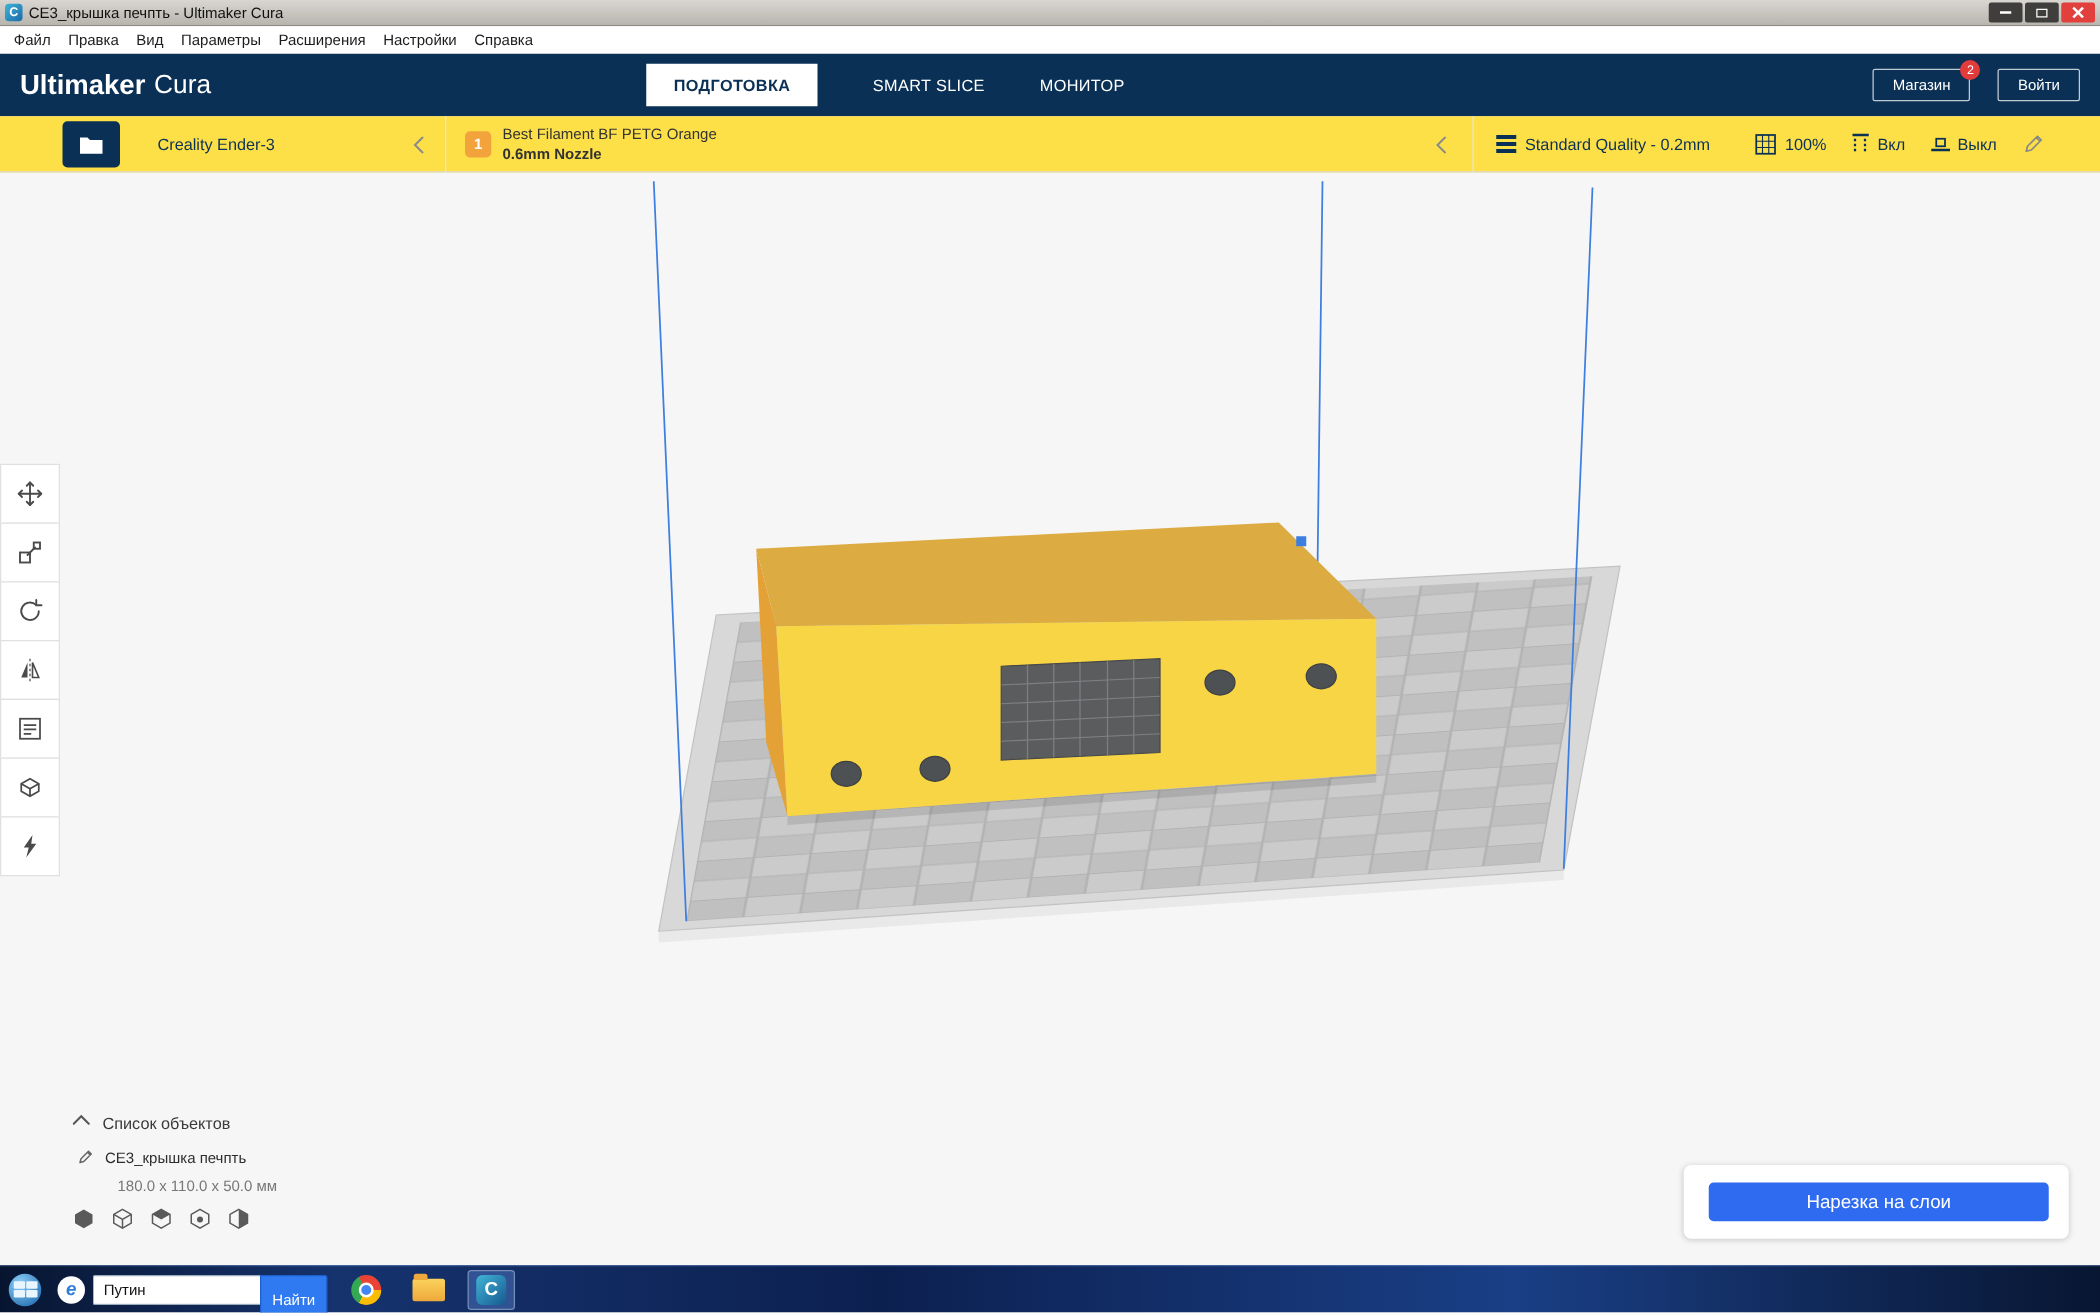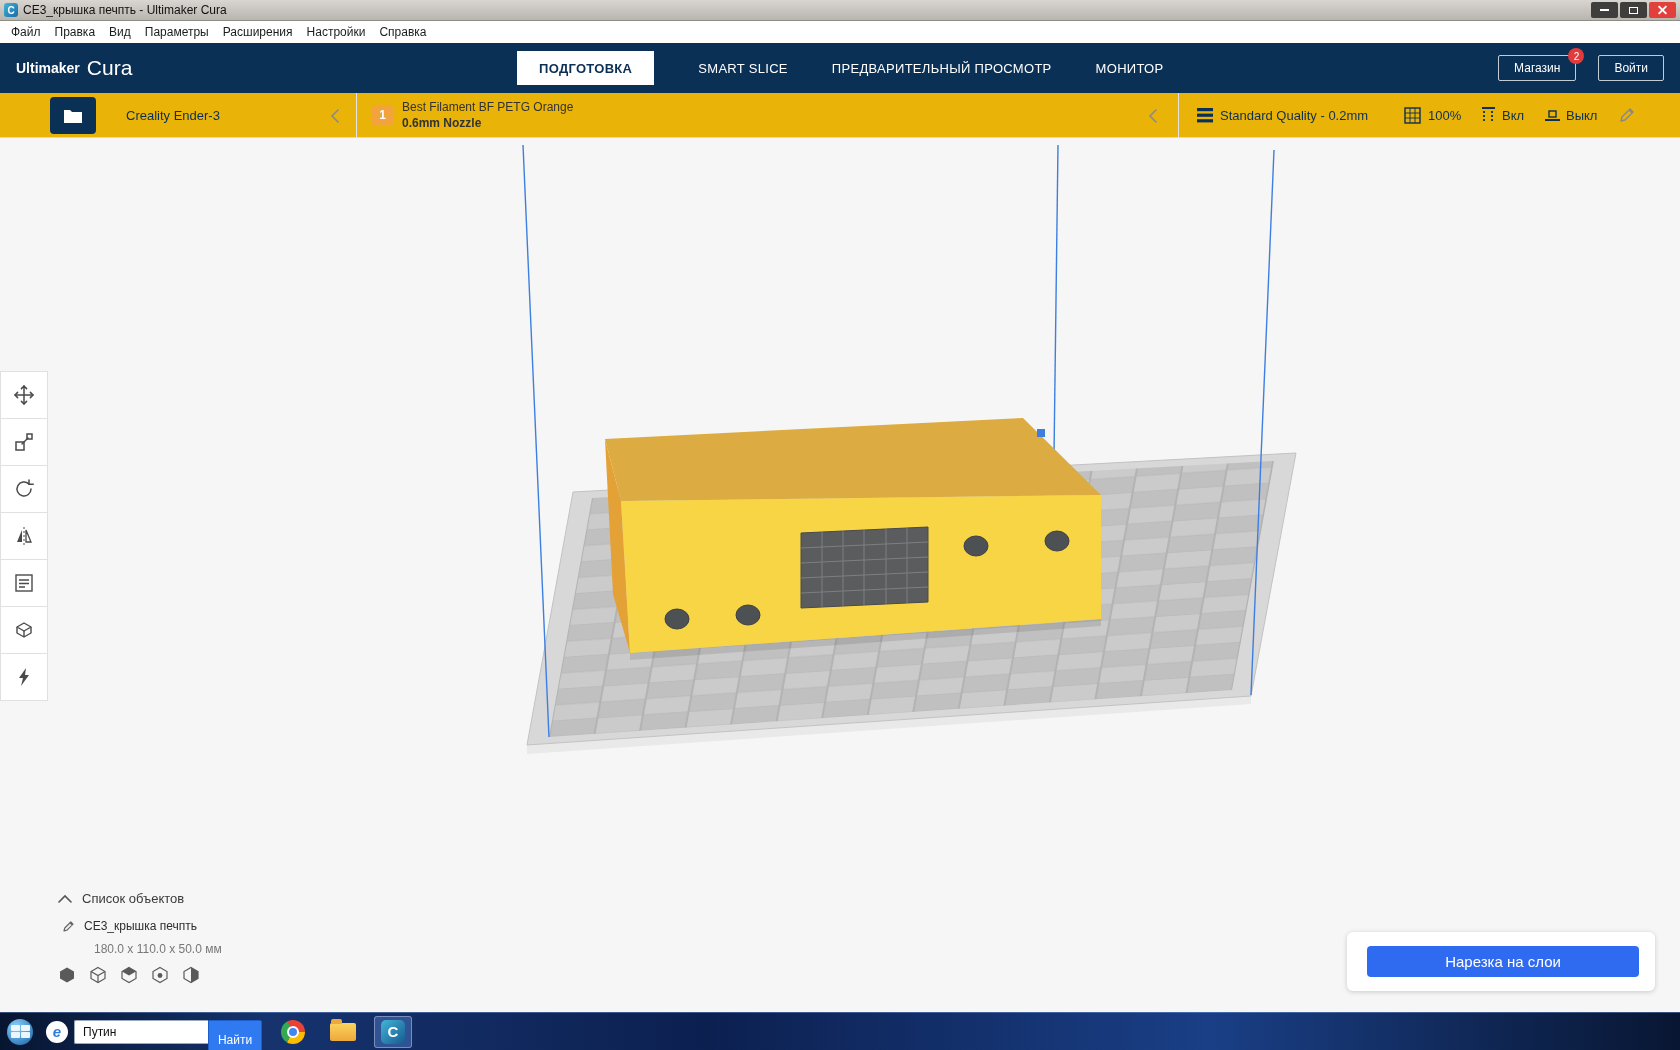--- a/index.html
+++ b/index.html
@@ -25,33 +25,33 @@
   .wc.close .x1 { transform:rotate(45deg); } .wc.close .x2 { transform:rotate(-45deg); }
 
   
   .menubar { position:absolute; top:21px; left:0; width:1680px; height:22px; background:#fff;
     display:flex; align-items:center; padding-left:4px; }
   .menu-item { font-size:12px; color:#1c1c1c; padding:3px 7px; cursor:default; }
 
   
   .header { position:absolute; top:43px; left:0; width:1680px; height:50px; background:#0a3055; }
   .brand { position:absolute; left:16px; top:0; height:50px; display:flex; align-items:center; gap:7px; color:#fff; }
-  .brand b { font-size:14px; font-weight:bold; }
+  .brand b { font-size:22px; font-weight:bold; }
   .brand span { font-size:21px; font-weight:normal; }
   .tabs { position:absolute; left:517px; top:8px; height:34px; display:flex; gap:44px; }
   .tab { display:flex; align-items:center; color:#fff; font-size:13px; letter-spacing:.3px; cursor:default; }
   .tab.active { background:#fff; color:#0a3055; font-weight:bold; padding:0 22px; }
   .header-right { position:absolute; right:16px; top:0; height:50px; display:flex; align-items:center; gap:22px; }
   .hbtn { position:relative; border:1px solid rgba(255,255,255,.75); border-radius:2px;
     color:#fff; font-size:12px; padding:5px 15px; cursor:default; }
   .hbadge { position:absolute; top:-8px; right:-9px; width:16px; height:16px; background:#e23b3b;
     border-radius:50%; color:#fff; font-size:10px; display:flex; align-items:center; justify-content:center; }
 
   
-  .stagebar { position:absolute; top:93px; left:0; width:1680px; height:45px; background:#eab308;
+  .stagebar { position:absolute; top:93px; left:0; width:1680px; height:45px; background:#fde047;
     border-bottom:1px solid #dadada; }
   .stagebar > * { position:absolute; }
   .open-btn { left:50px; top:4px; width:46px; height:37px; background:#0a3055; border-radius:4px;
     display:flex; align-items:center; justify-content:center; }
   .printer-label { left:126px; top:0; height:45px; line-height:45px; font-size:13px; color:#0a3055; }
   .chev { top:16px; } .chev1 { left:330px; } .chev2 { left:1148px; }
   .vsep { top:0; width:1px; height:45px; background:#e4e4e4; }
   .sep1 { left:356px; } .sep2 { left:1178px; }
   .mat-icon { left:372px; top:12px; width:21px; height:21px; background:#f3a33c; border-radius:4px;
     color:#fff; font-size:12px; font-weight:bold; text-align:center; line-height:21px; }
@@ -66,21 +66,21 @@
 
   
   .tools { position:absolute; left:0; top:372px; width:49px; }
   .tool { width:48px; height:48px; background:#fff; border:1px solid #e0e0e0; margin-top:-1px;
     display:flex; align-items:center; justify-content:center; cursor:default; }
 
   
   .scene { position:absolute; left:0; top:138px; width:1680px; height:874px; }
 
   
-  .obj-row { position:absolute; display:flex; align-items:center; }
+  .obj-row { position:absolute; display:flex; }
   .row-list { left:58px; top:891px; gap:10px; }
   .row-list span { font-size:13px; color:#3a3a3a; }
   .row-name { left:62px; top:919px; gap:9px; }
   .row-name span { font-size:12px; color:#2e2e2e; }
   .row-dims { left:58px; top:942px;margin-left:36px; }
   .row-dims span { font-size:12px; color:#777; }
   .row-cubes { left:58px; top:966px; gap:13px; }
 
   
   .slice-card { position:absolute; left:1347px; top:932px; width:308px; height:59px; background:#fff;
@@ -159,21 +159,20 @@
 </div>
 
 <div class="header">
   <div class="brand">
     <b>Ultimaker</b>
     <span>Cura</span>
   </div>
   <div class="tabs">
     <div class="tab active">ПОДГОТОВКА</div>
     <div class="tab">SMART SLICE</div>
-    <div class="tab">ПРЕДВАРИТЕЛЬНЫЙ ПРОСМОТР</div>
     <div class="tab">МОНИТОР</div>
   </div>
   <div class="header-right">
     <div class="hbtn">
       <span>Магазин</span>
       <span class="hbadge">2</span>
     </div>
     <div class="hbtn">
       <span>Войти</span>
     </div>

